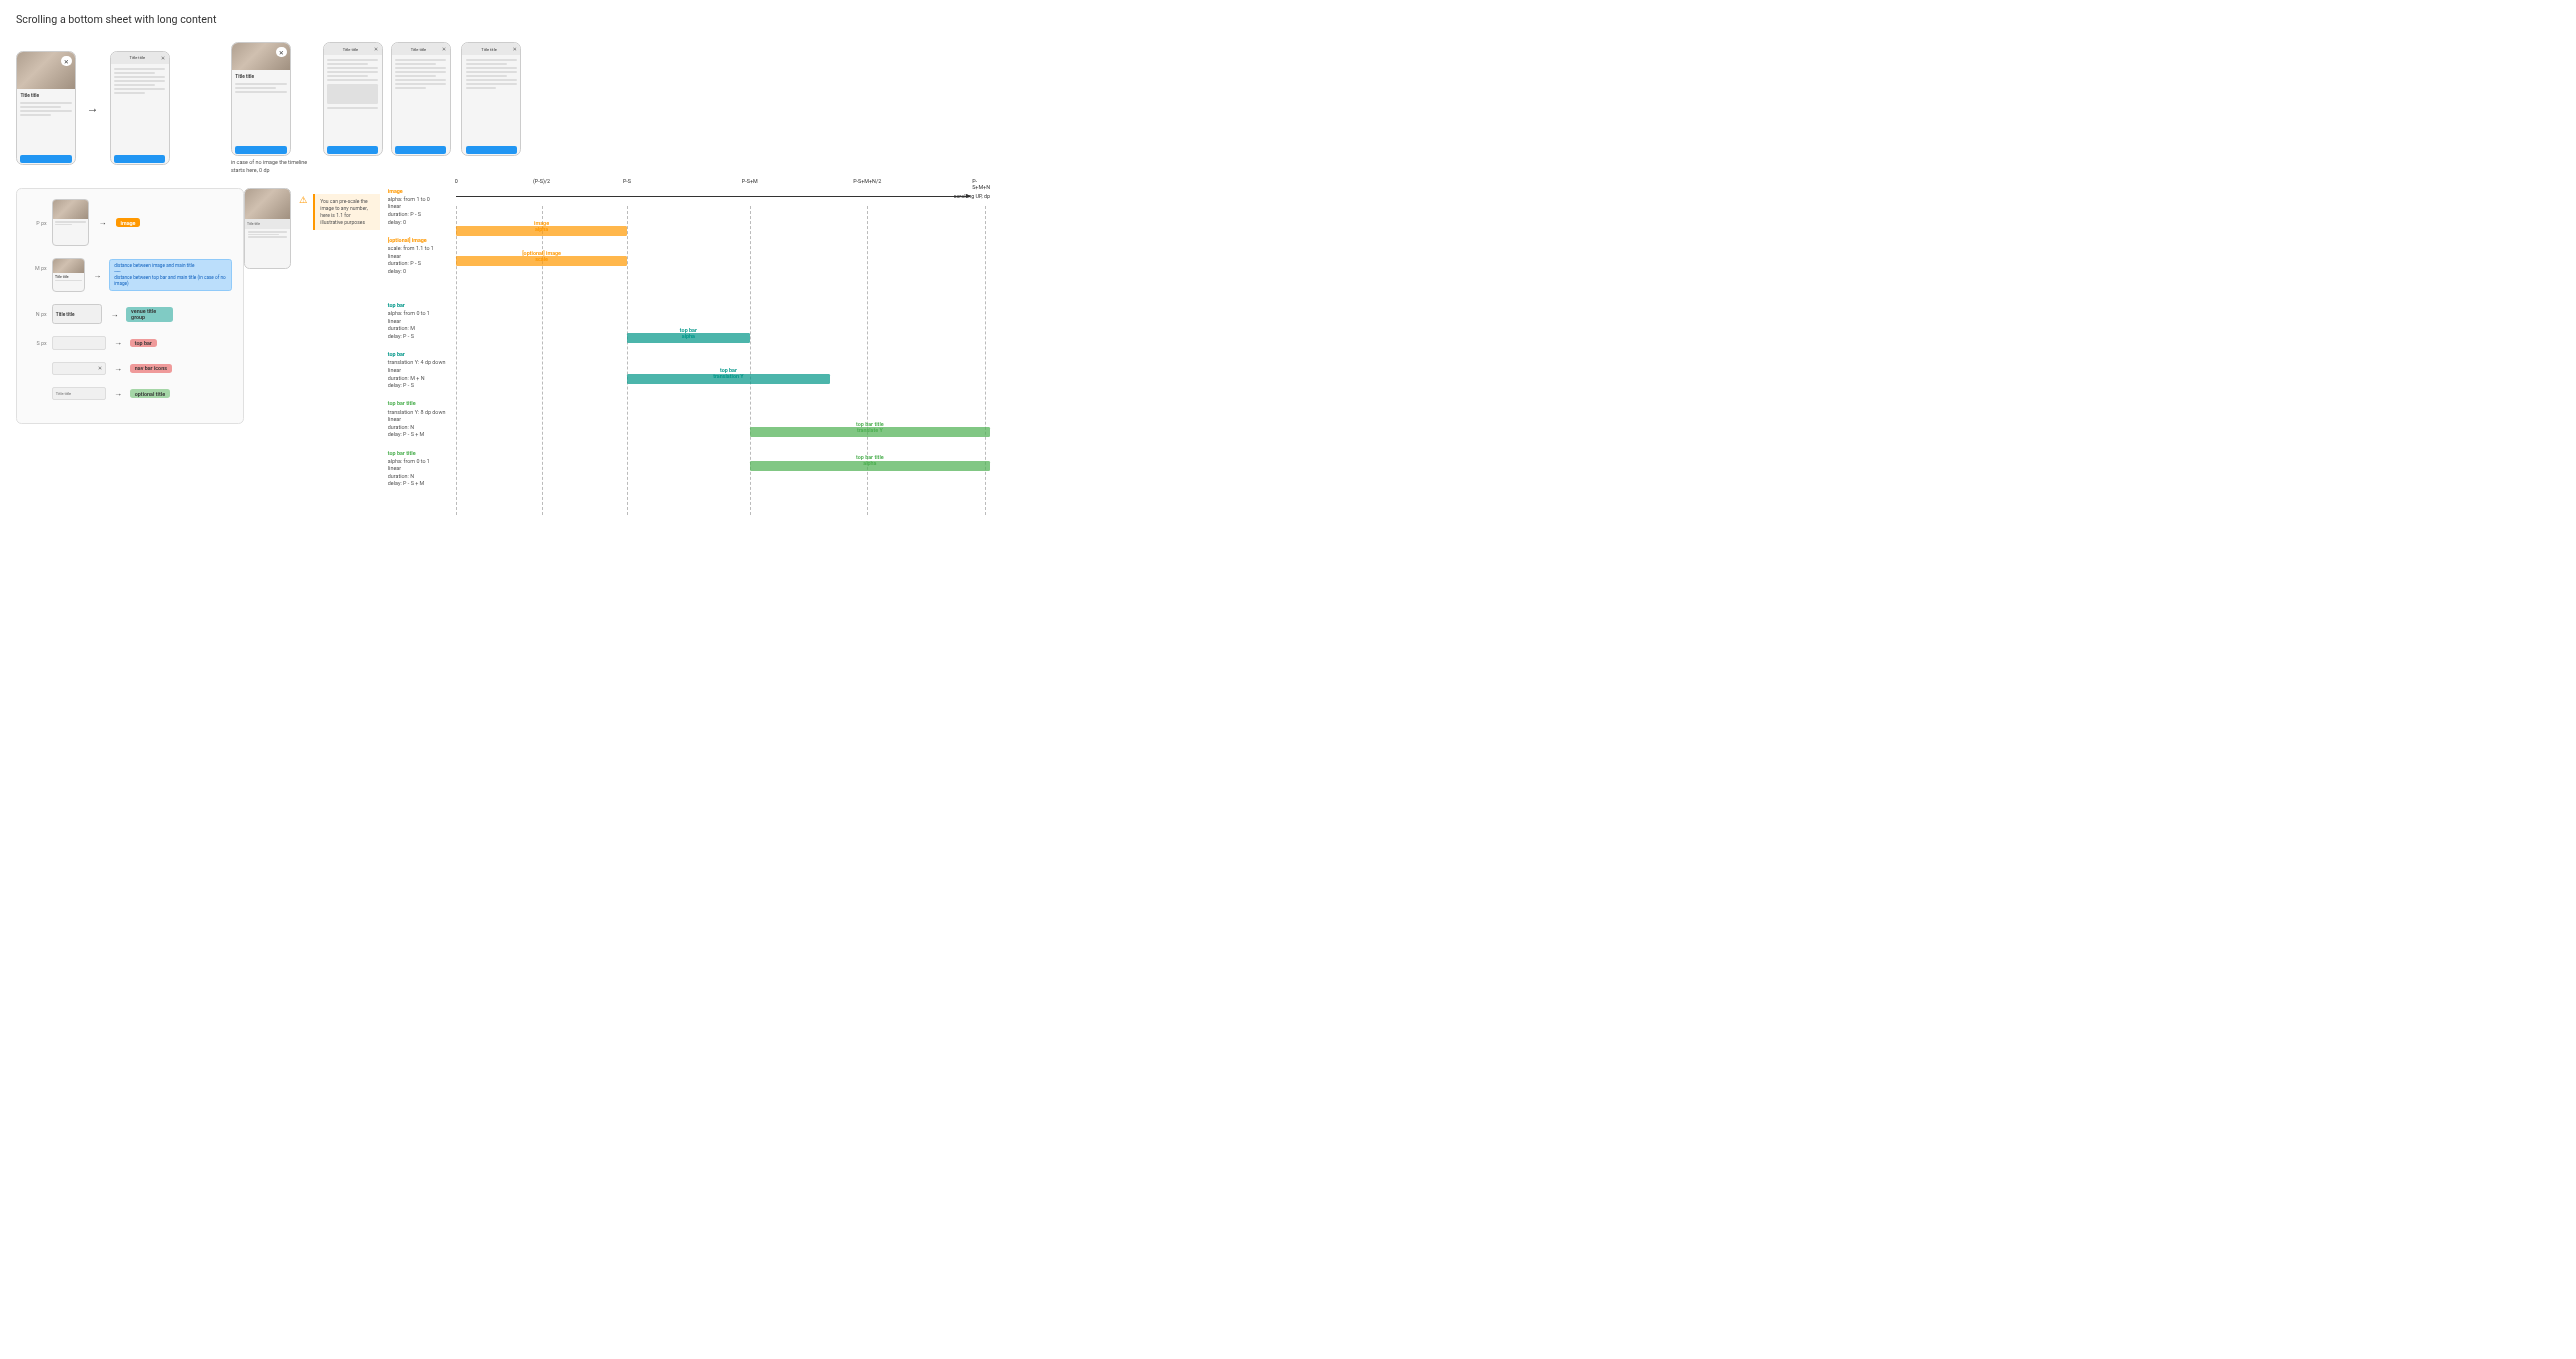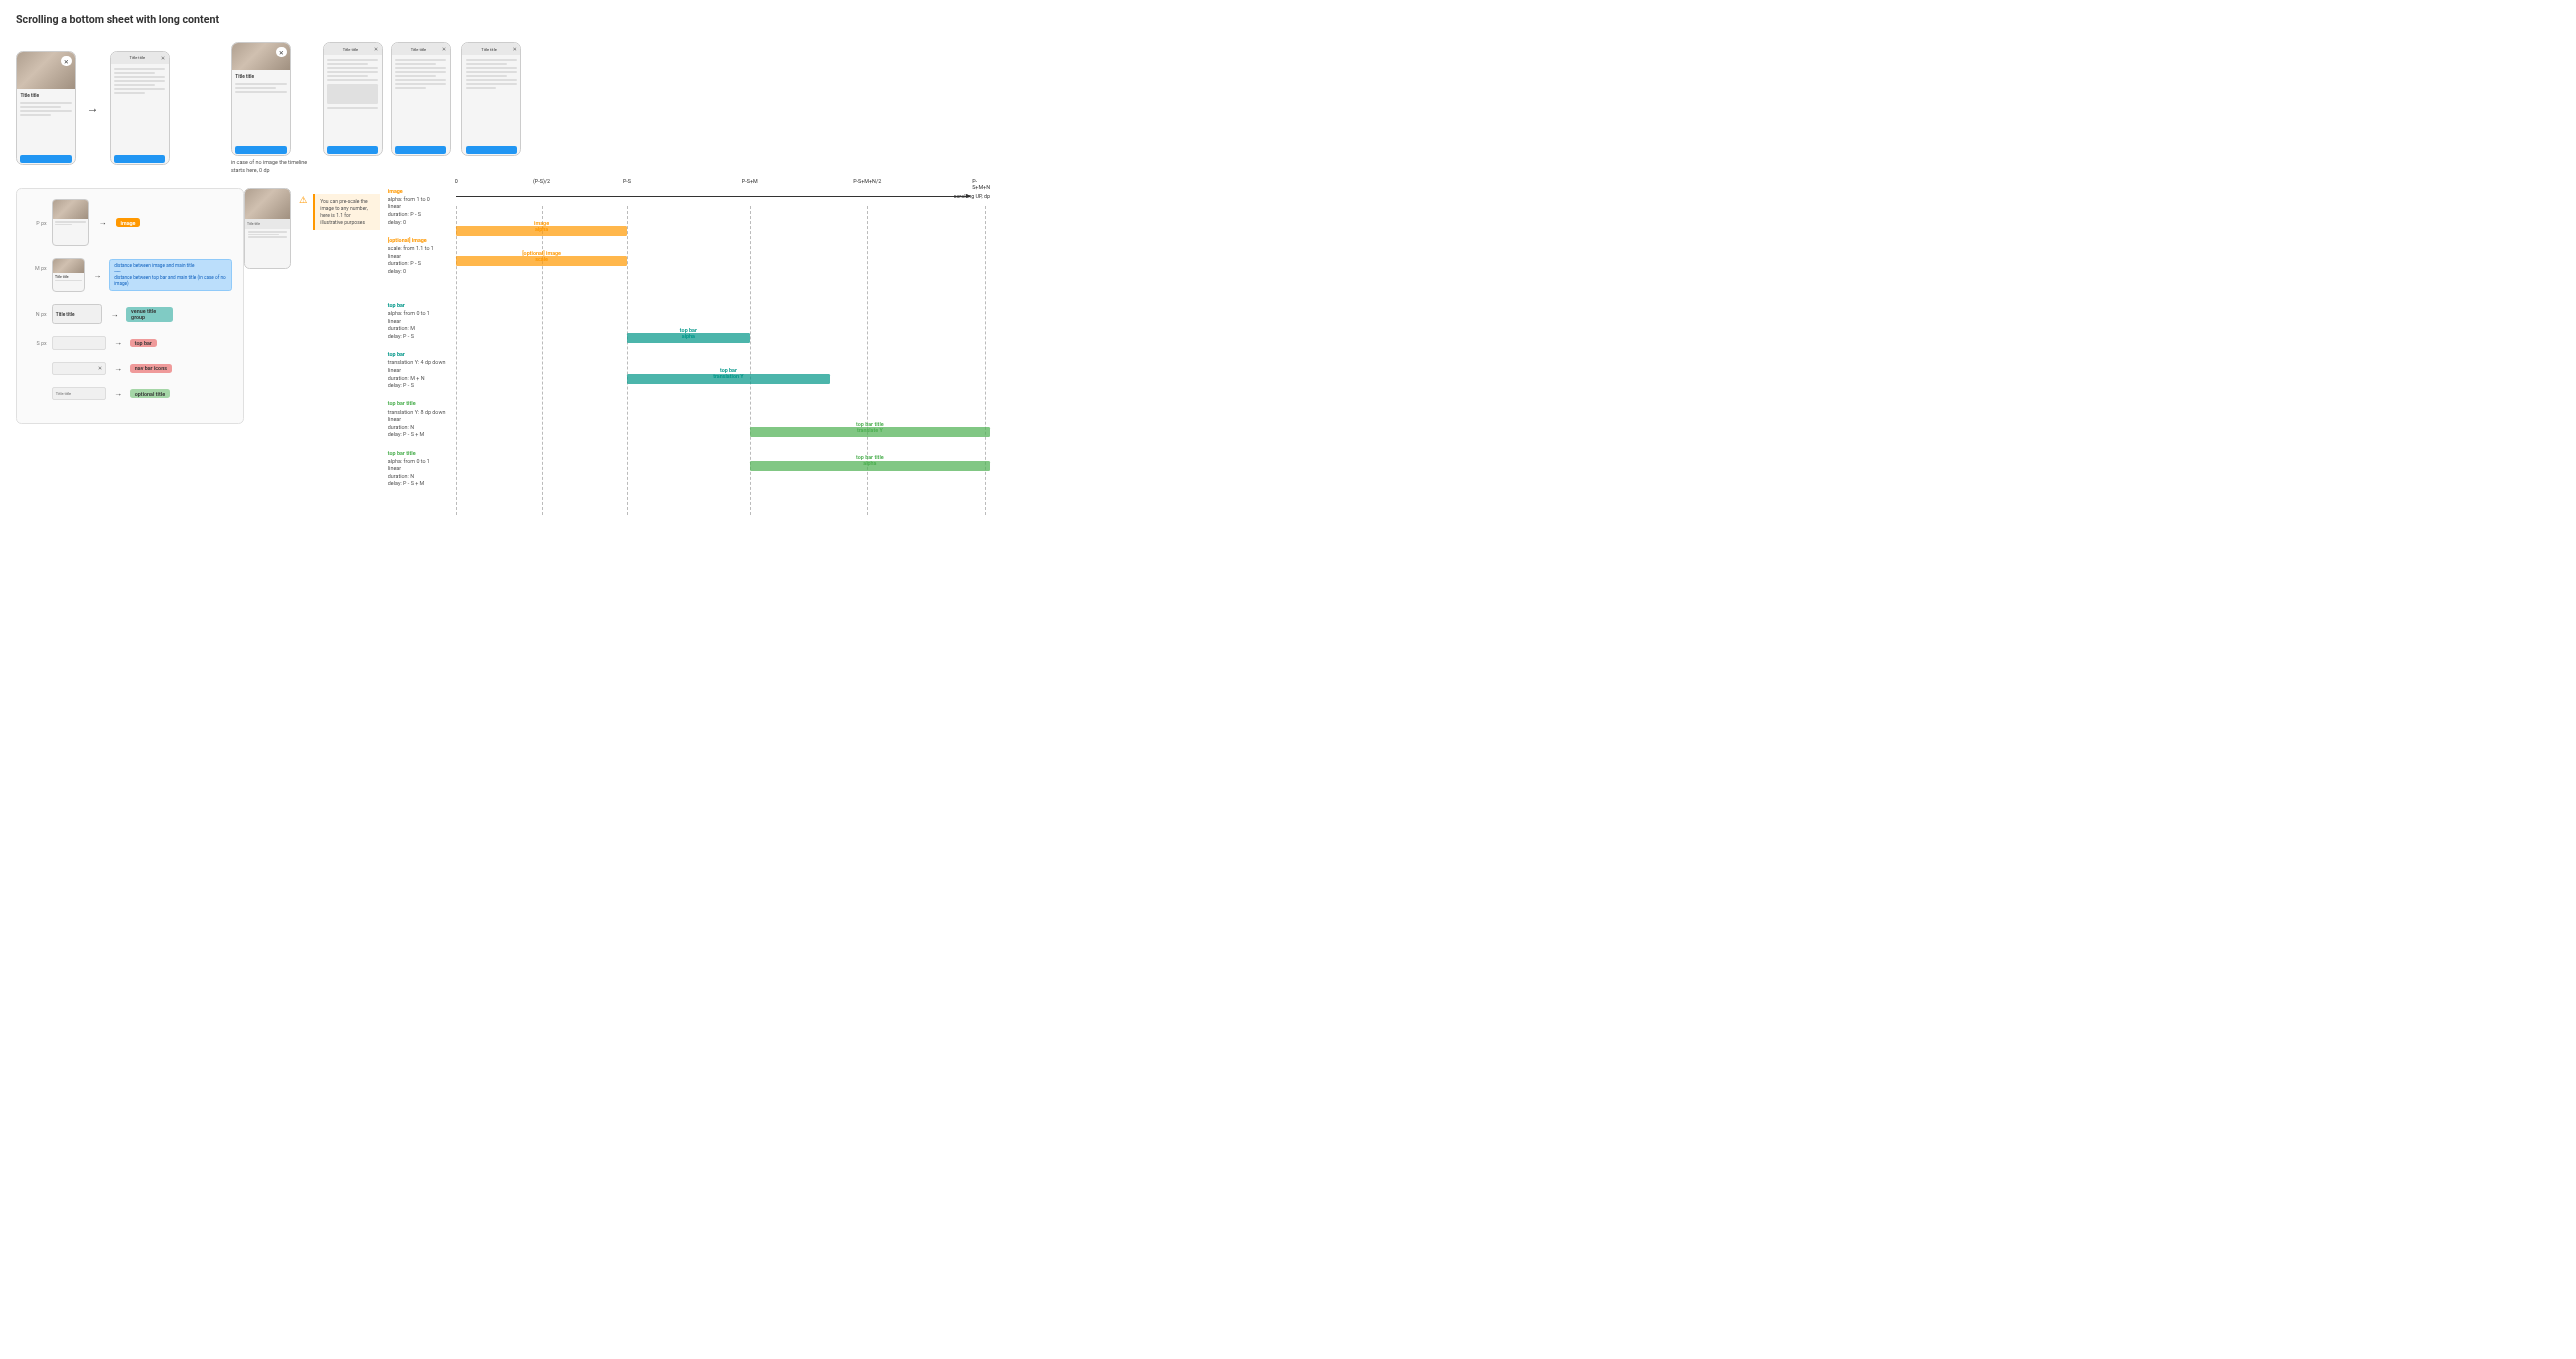--- a/index.html
+++ b/index.html
@@ -11,21 +11,21 @@
       overflow-x: auto;
     }
     .page {
       width: 1006px;
       min-height: 537px;
       padding: 13.4px 16px;
       position: relative;
     }
     .page-title {
       font-size: 10.7px;
-      font-weight: 700;
+      font-weight: 400;
       margin-bottom: 16px;
     }
     .phone-group {
       display: flex;
       align-items: center;
       gap: 5.4px;
     }
     .arrow {
       font-size: 12px;
       color: #333;

